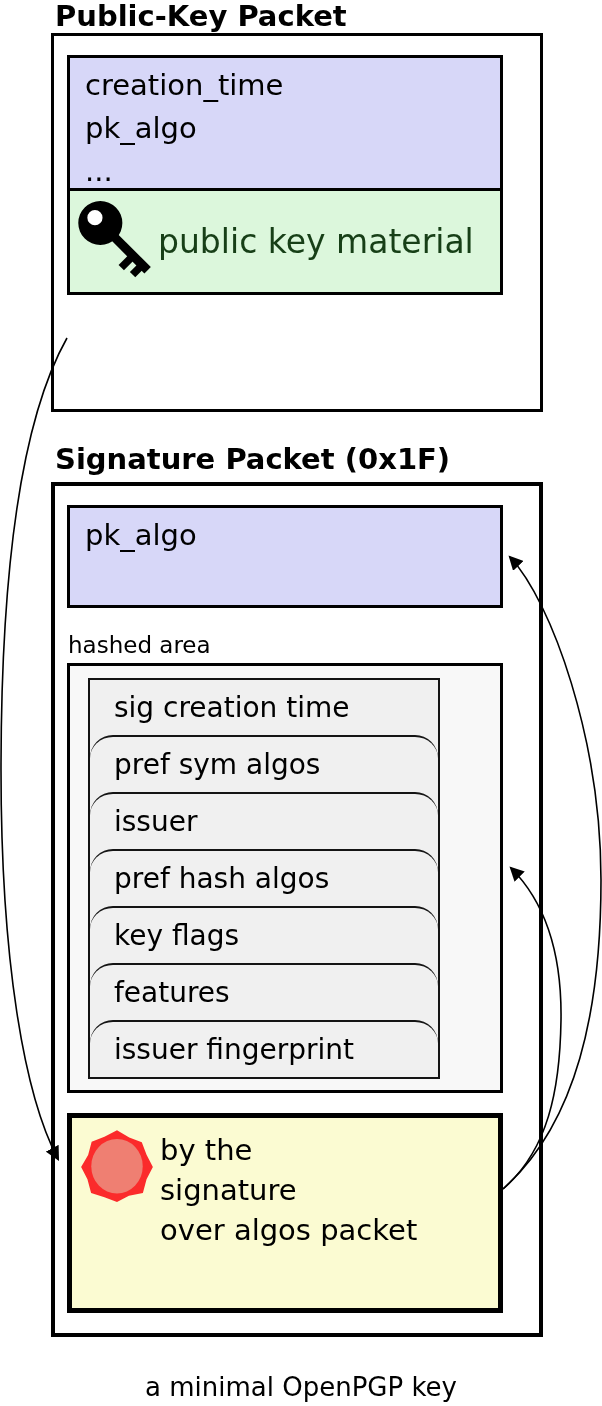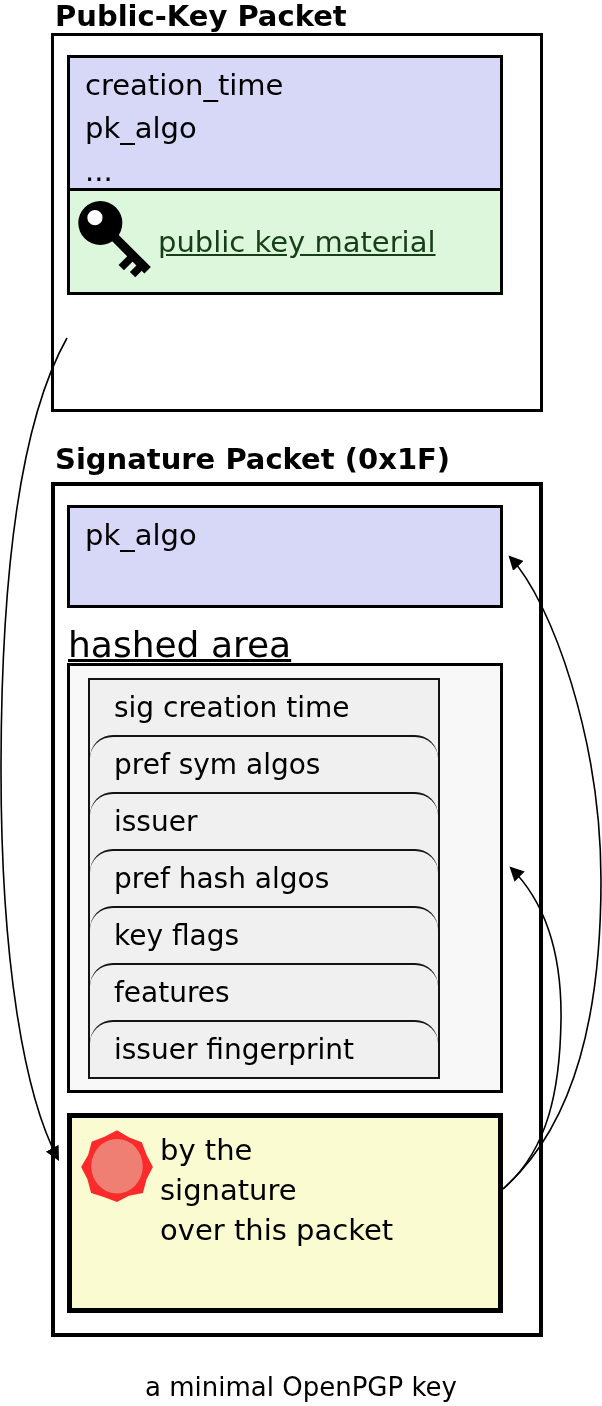--- a/index.html
+++ b/index.html
@@ -7,22 +7,22 @@
     position:relative;width:602px;height:1406px;background:#ffffff;
     font-family:"DejaVu Sans",sans-serif;color:#000;overflow:hidden;
   }
   .abs{position:absolute;box-sizing:border-box;}
   .title{font-size:29px;font-weight:700;line-height:32px;white-space:nowrap;}
   .outerbox{border:3px solid #000;background:#fff;}
   .fieldbox{border:3px solid #000;background:#d7d7f8;font-size:29px;line-height:43px;padding:6px 0 0 15px;}
   .fieldbox .line{white-space:nowrap;}
   .material{border:3px solid #000;background:#dcf7dc;}
   .material-label{position:absolute;left:88px;top:0;height:100%;display:flex;align-items:center;
-    font-size:29px;color:#173f17;white-space:nowrap;text-decoration:underline;}
-  .hashed-label{font-size:36px;line-height:32px;white-space:nowrap;text-decoration:underline;}
+    font-size:33px;color:#173f17;white-space:nowrap;}
+  .hashed-label{font-size:23px;line-height:32px;white-space:nowrap;}
   .hashedbox{border:3px solid #000;background:#f8f8f8;}
   .subpackets{border:2px solid #141414;background:#f0f0f0;}
   .subpacket-row{height:55px;display:flex;align-items:center;padding-left:24px;
     font-size:28px;white-space:nowrap;}
   .subpacket-row + .subpacket-row{border-top:2px solid #141414;border-radius:23px;}
   .sigbox{border:5px solid #000;background:#fbfbd2;}
   .sigtext{position:absolute;left:88px;top:12px;font-size:29px;line-height:40px;}
   .sigtext .line{white-space:nowrap;}
   .caption{font-size:26px;line-height:30px;text-align:center;width:602px;}
   svg.overlay{position:absolute;left:0;top:0;pointer-events:none;}
@@ -78,21 +78,21 @@
   </div>
 
   <div class="abs sigbox" style="left:67px;top:1113px;width:436px;height:200px;">
     <svg class="abs" style="left:6px;top:6px;" width="78" height="86" viewBox="0 0 100 100" aria-hidden="true">
       <polygon fill="#fb2b2b" points="96,50 87.9,65.7 83.2,83.2 65.3,87 50,95 33.9,88.8 16.8,83.2 12.1,65.7 4,50 13,34.7 17.5,17.5 33.9,11.2 50,3 65.7,12.1 81.8,18.2 87.9,34.3"></polygon>
       <ellipse cx="50" cy="49" rx="33" ry="35" fill="#ef7f72"></ellipse>
     </svg>
     <div class="sigtext">
       <div class="line">by the</div>
       <div class="line">signature</div>
-      <div class="line">over this packet</div>
+      <div class="line">over algos packet</div>
     </div>
   </div>
 
   <svg class="overlay" width="602" height="1406" viewBox="0 0 602 1406">
     <defs>
       <marker id="arrow" viewBox="0 0 10 10" refX="8.5" refY="5" markerWidth="9" markerHeight="9" orient="auto-start-reverse">
         <path d="M0 0 L10 5 L0 10 z" fill="#000"></path>
       </marker>
     </defs>
     <path d="M 67 338 C 15 430, 1 600, 1 770 C 1 960, 24 1095, 58 1159" fill="none" stroke="#000" stroke-width="1.6" marker-end="url(#arrow)"></path>

